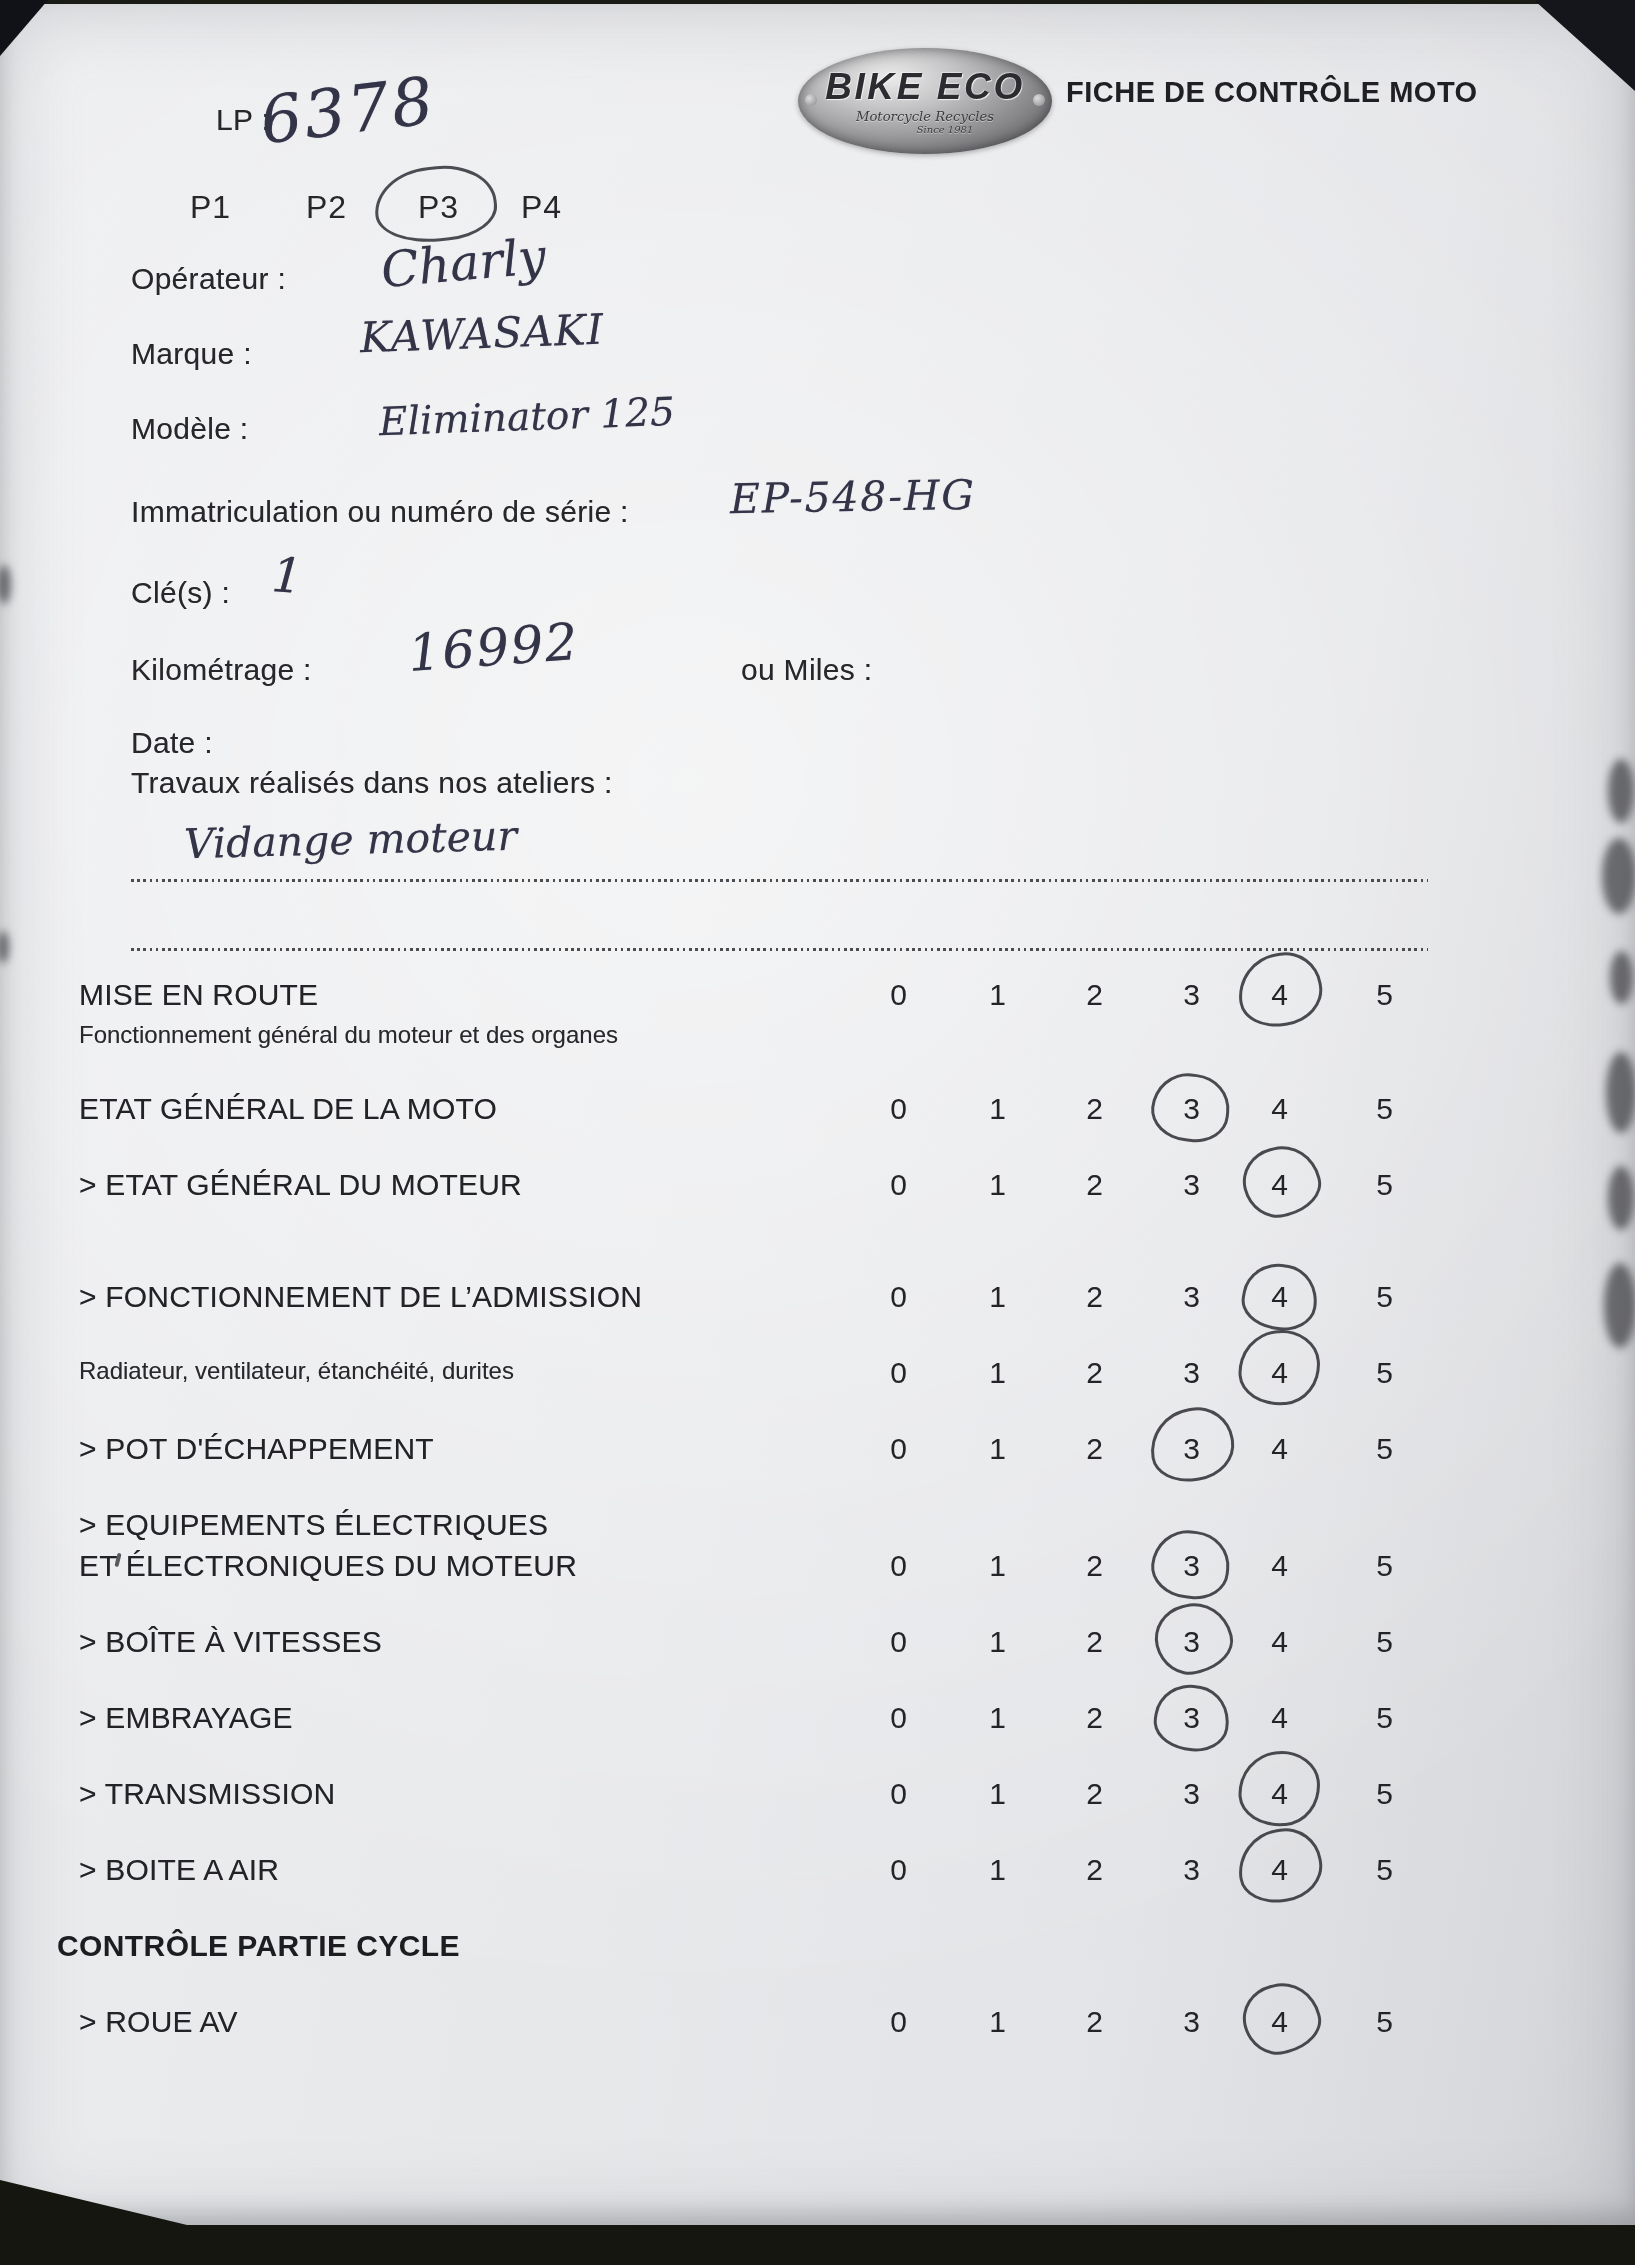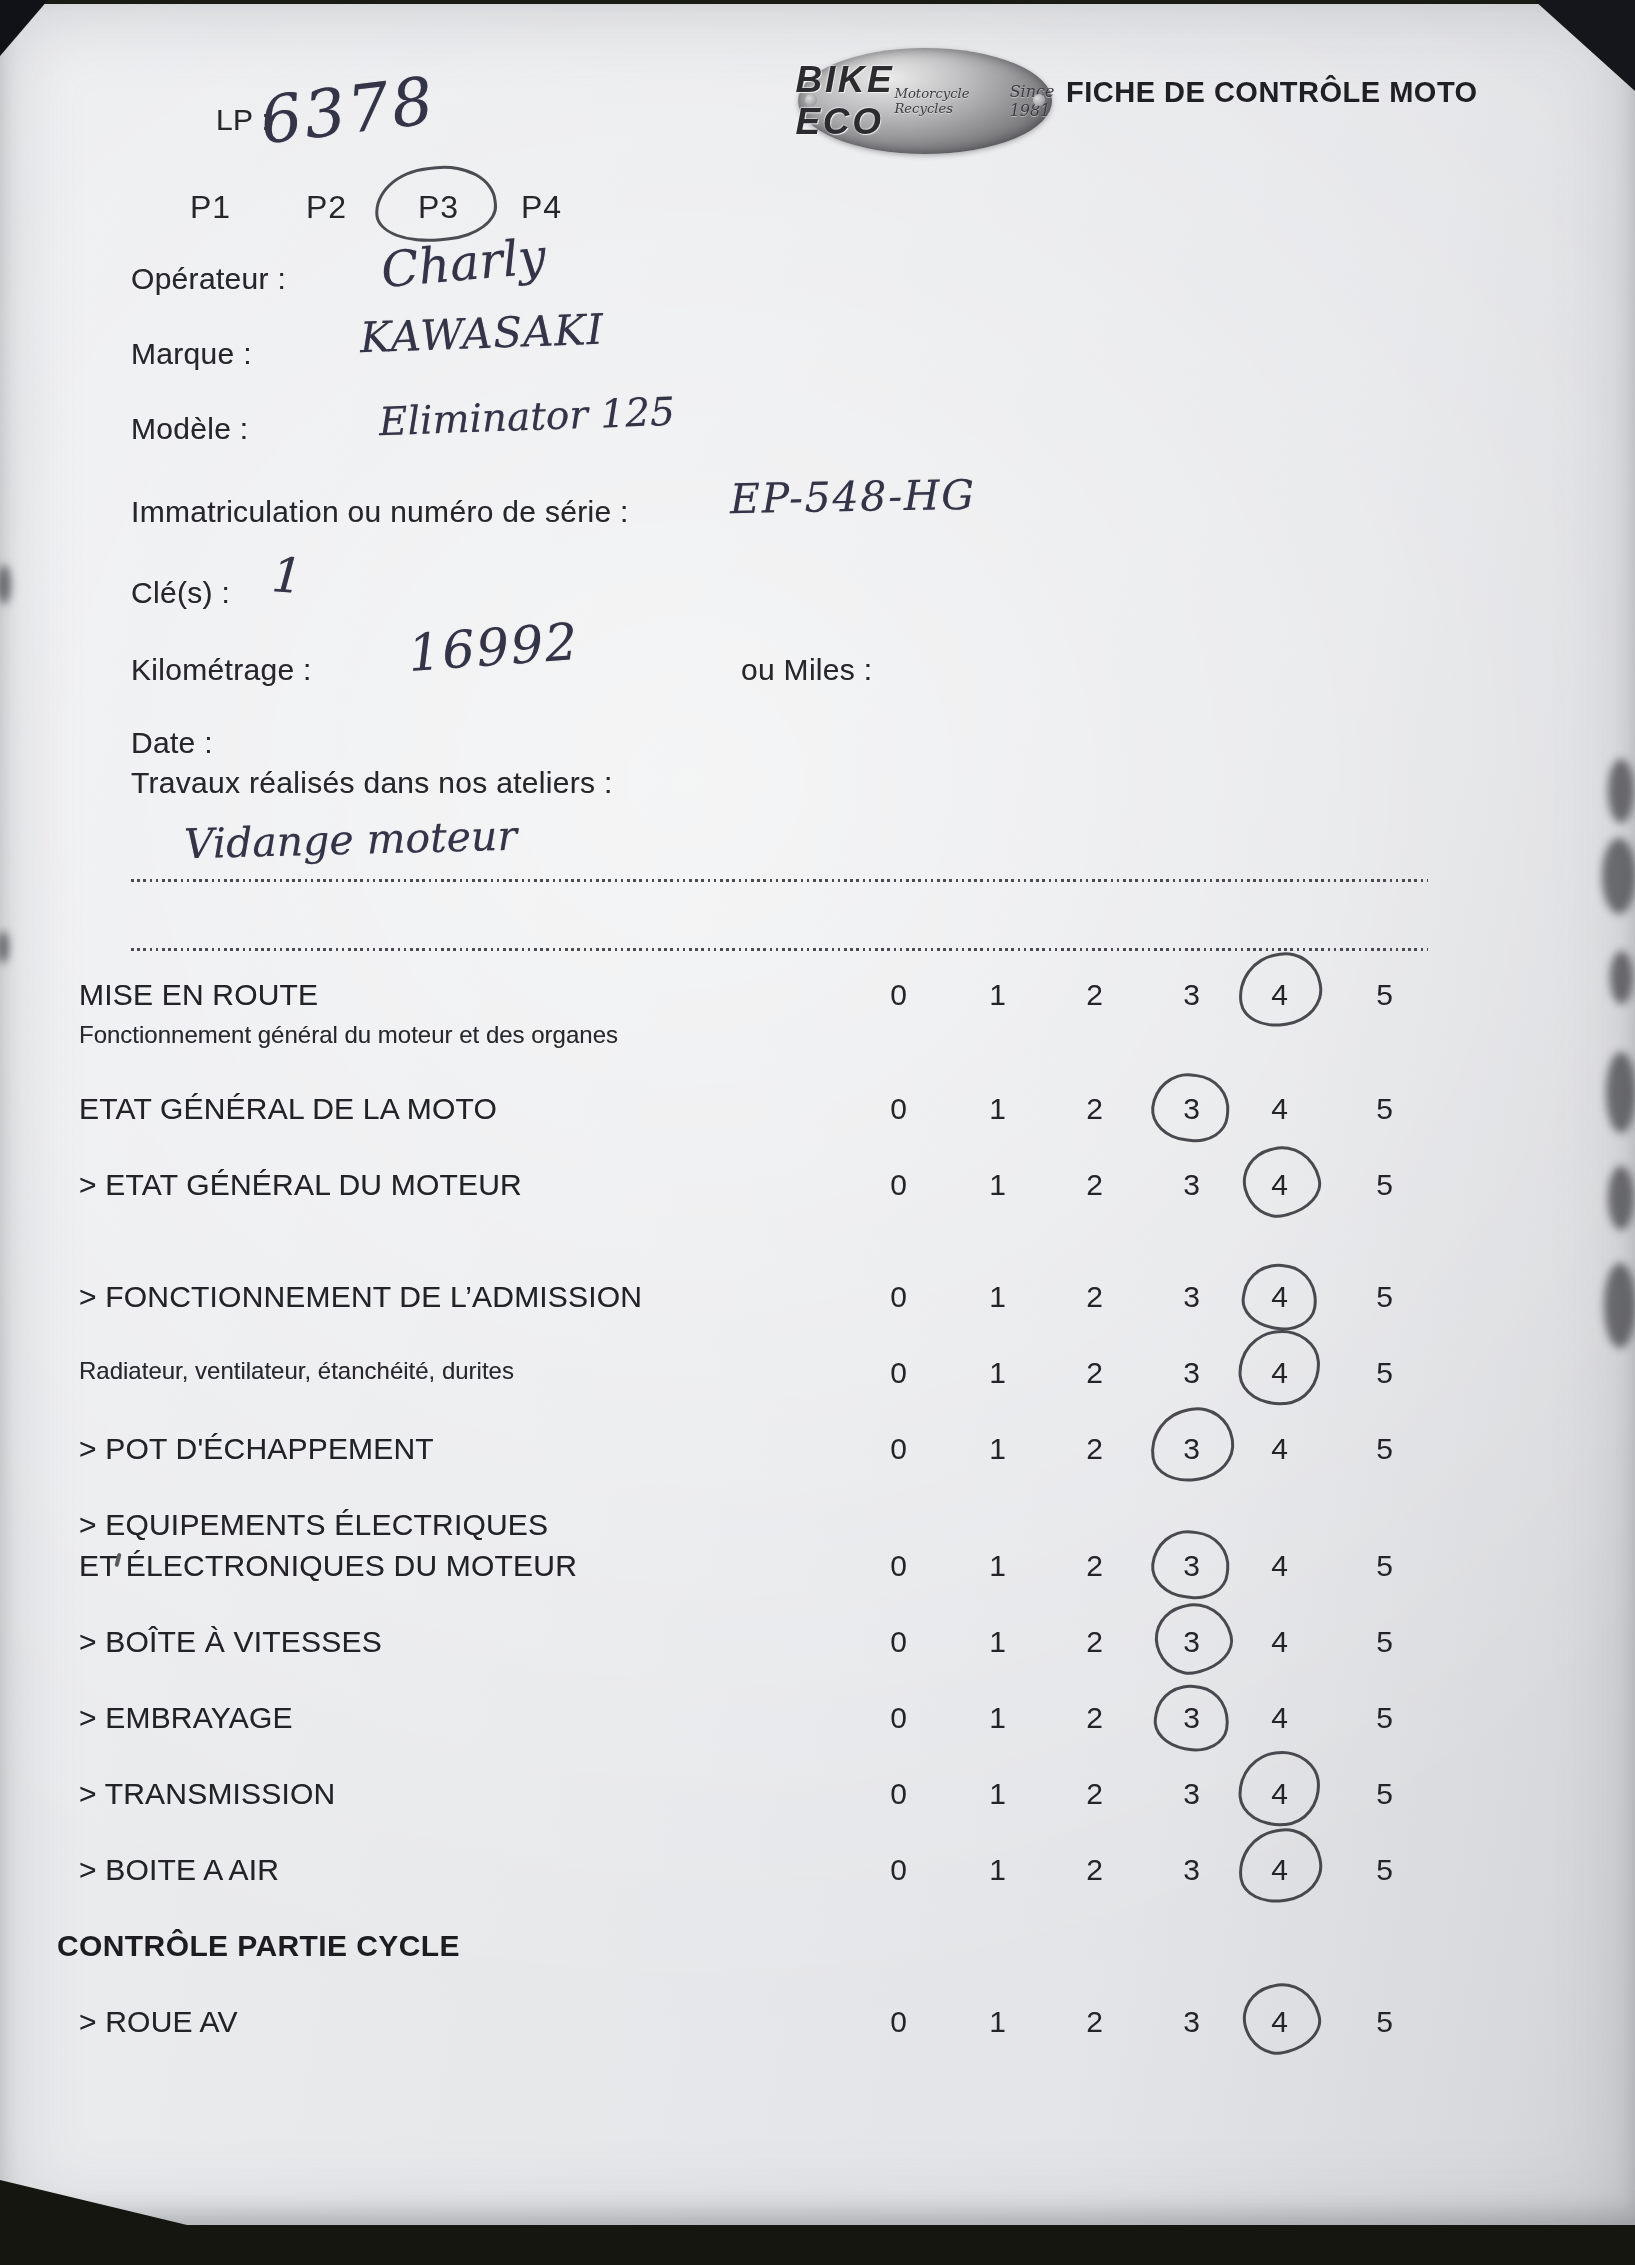--- a/index.html
+++ b/index.html
@@ -30,30 +30,30 @@
   .b5{right:1.8px;top:1166px;width:26.5px;height:64px;}
   .b6{right:0;top:1263px;width:32px;height:85px;}
   .b7{left:-3.5px;top:565px;width:14px;height:39px;}
   .b8{left:-3.5px;top:931px;width:12.4px;height:32px;}
   .stray-mark{position:absolute;left:116px;top:1549px;width:4.4px;height:14px;
           background:#5a5a5e;border-radius:2.6px;transform:rotate(14deg);z-index:2;}
   
   .logo{position:absolute;left:798px;top:44px;width:254px;height:106px;border-radius:50%;
     background:radial-gradient(ellipse at 36% 28%,#ebebeb 0%,#c2c2c4 30%,#8d8d90 62%,#636366 88%,#7d7d80 100%);
     box-shadow:inset 0 0 12.4px rgba(30,30,32,.55),0 1.8px 5.3px rgba(70,70,75,.4);
-    display:flex;flex-direction:row;align-items:center;justify-content:center;}
+    display:flex;flex-direction:column;align-items:center;justify-content:center;}
   .logo::before,.logo::after{content:"";position:absolute;top:46px;width:12.4px;height:12.4px;
     border-radius:50%;background:radial-gradient(circle at 35% 35%,#dcdcde,#88888c);}
   .logo::before{left:7px;} .logo::after{right:7px;}
   .logo-name{font-size:37px;font-weight:bold;font-style:italic;letter-spacing:2.6px;
     color:#2c2c30;text-shadow:0.9px 0.9px 0.9px #f2f2f2,-0.9px -0.9px 0.9px rgba(255,255,255,.5);}
   .logo-tag,.logo-since{font-family:"DejaVu Serif",serif;font-style:italic;
     color:#3c3c40;text-shadow:0 0.9px 0 rgba(255,255,255,.45);}
   .logo-tag{font-size:13.2px;margin-top:1.8px;}
-  .logo-since{font-size:16px;margin-left:40px;}
+  .logo-since{font-size:10px;margin-left:40px;}
   .fiche-title{position:absolute;left:1066px;top:72px;font-size:29px;font-weight:bold;
     letter-spacing:0.5px;color:#202024;}
   
   .lbl{position:absolute;font-size:30px;letter-spacing:0.3px;color:#27272b;
        text-shadow:0 0 0.5px rgba(30,30,34,.35);}
   .lp-label{left:216px;top:99px;}
   .op-label{left:131px;top:258px;}
   .marque-label{left:131px;top:333px;}
   .modele-label{left:131px;top:408px;}
   .immat-label{left:131px;top:491px;}

